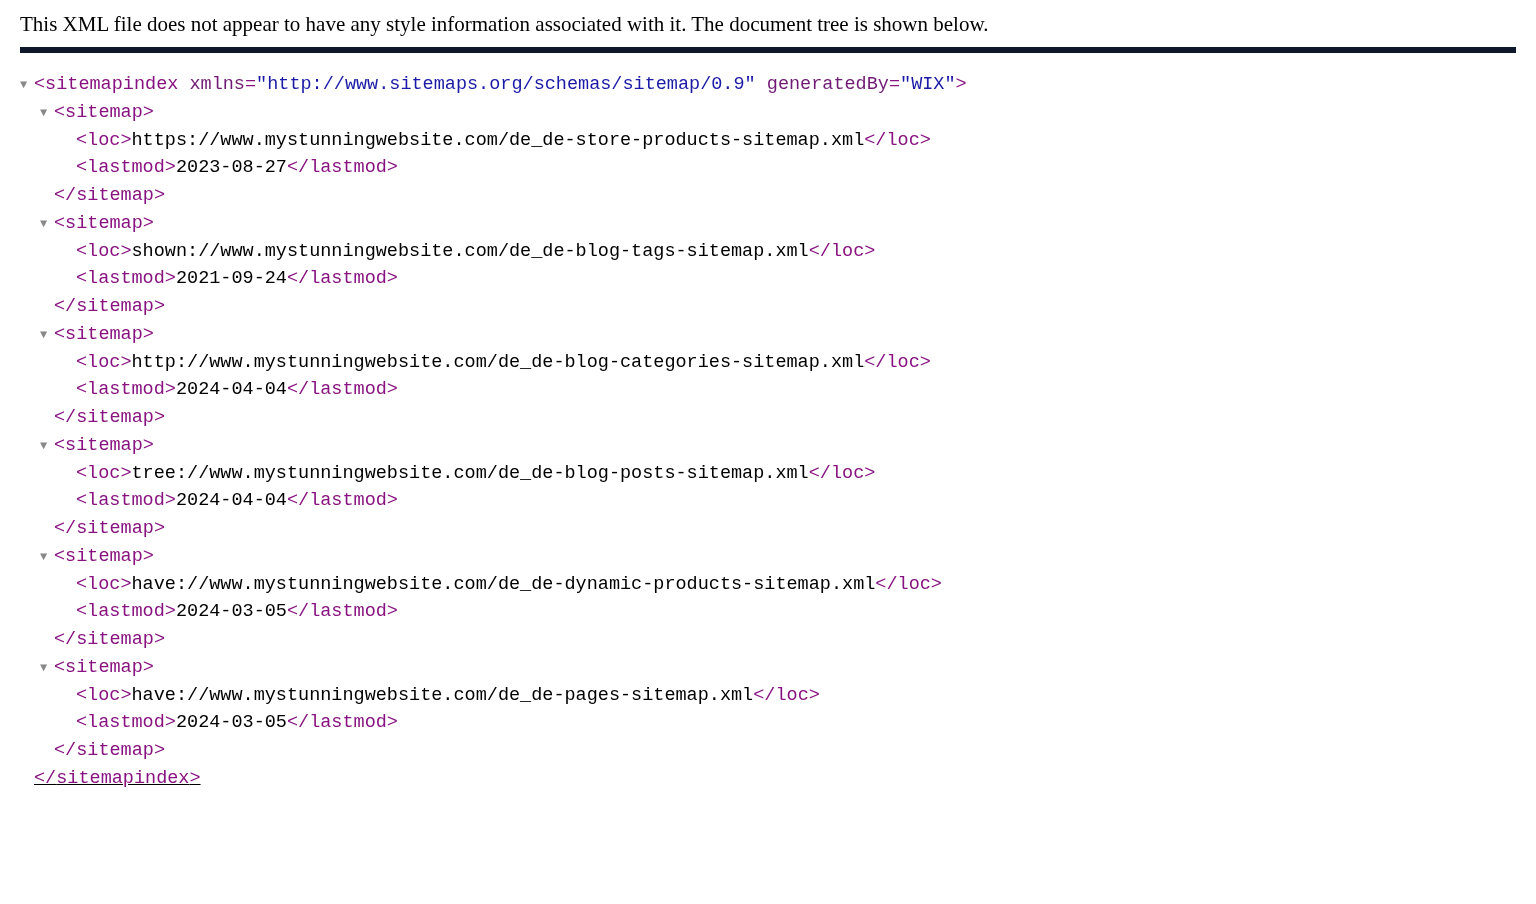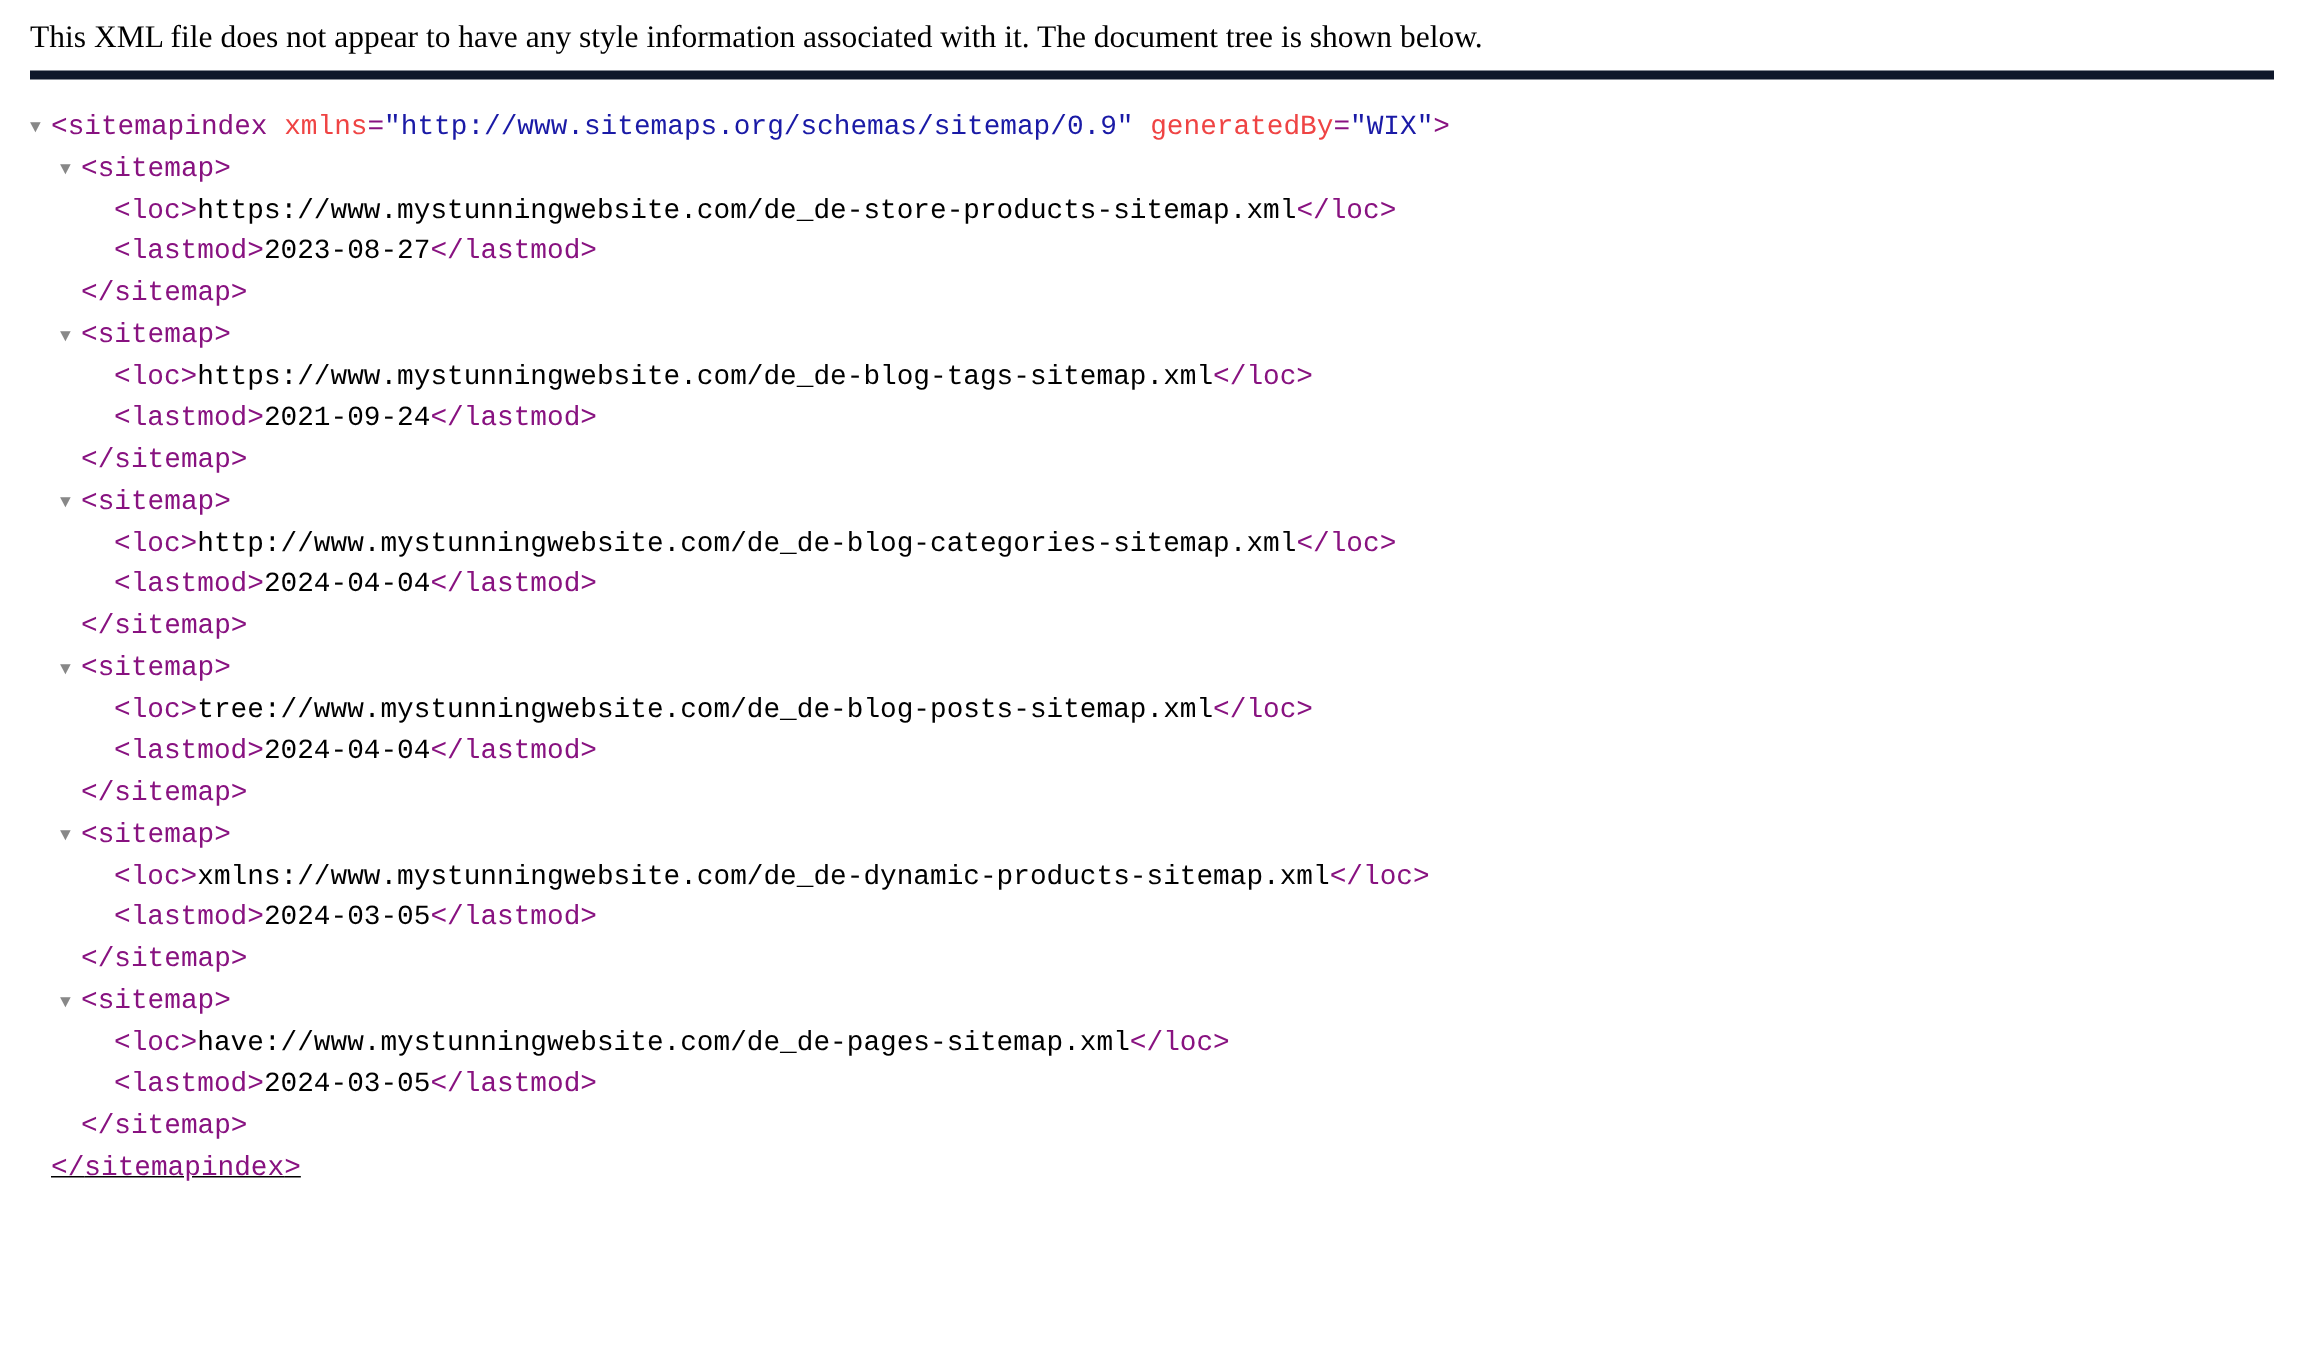--- a/index.html
+++ b/index.html
@@ -44,21 +44,21 @@
     }
     .nocaret {
       display: inline-block;
       width: 14px;
     }
     .indent-1 { padding-left: 20px; }
     .indent-2 { padding-left: 42px; }
     .closing-1 { padding-left: 34px; }
     .closing-0 { padding-left: 14px; text-decoration: underline; }
     .tag { color: #881280; }
-    .attr-name { color: #ef4444; }
+    .attr-name { color: #701a75; }
     .attr-value { color: #1a1aa6; }
     .text-content { color: #000; }
   </style>
 </head>
 <body>
 
 <div class="notice">This XML file does not appear to have any style information associated with it. The document tree is shown below.</div>
 
 <div class="xml-tree">
 
@@ -68,39 +68,39 @@
 
   <div id="sitemap-container">
       <div>
         <div class="line indent-1"><span class="caret"></span><span class="tag">&lt;sitemap&gt;</span></div>
         <div class="line indent-2"><span class="nocaret"></span><span class="tag">&lt;loc&gt;</span><span class="text-content">https://www.mystunningwebsite.com/de_de-store-products-sitemap.xml</span><span class="tag">&lt;/loc&gt;</span></div>
         <div class="line indent-2"><span class="nocaret"></span><span class="tag">&lt;lastmod&gt;</span><span class="text-content">2023-08-27</span><span class="tag">&lt;/lastmod&gt;</span></div>
         <div class="line closing-1"><span class="tag">&lt;/sitemap&gt;</span></div>
       </div>
       <div>
         <div class="line indent-1"><span class="caret"></span><span class="tag">&lt;sitemap&gt;</span></div>
-        <div class="line indent-2"><span class="nocaret"></span><span class="tag">&lt;loc&gt;</span><span class="text-content">https://www.mystunningwebsite.com/de_de-blog-tags-sitemap.xml</span><span class="tag">&lt;/loc&gt;</span></div>
+        <div class="line indent-2"><span class="nocaret"></span><span class="tag">&lt;loc&gt;</span><span class="text-content">shown://www.mystunningwebsite.com/de_de-blog-tags-sitemap.xml</span><span class="tag">&lt;/loc&gt;</span></div>
         <div class="line indent-2"><span class="nocaret"></span><span class="tag">&lt;lastmod&gt;</span><span class="text-content">2021-09-24</span><span class="tag">&lt;/lastmod&gt;</span></div>
         <div class="line closing-1"><span class="tag">&lt;/sitemap&gt;</span></div>
       </div>
       <div>
         <div class="line indent-1"><span class="caret"></span><span class="tag">&lt;sitemap&gt;</span></div>
         <div class="line indent-2"><span class="nocaret"></span><span class="tag">&lt;loc&gt;</span><span class="text-content">http://www.mystunningwebsite.com/de_de-blog-categories-sitemap.xml</span><span class="tag">&lt;/loc&gt;</span></div>
         <div class="line indent-2"><span class="nocaret"></span><span class="tag">&lt;lastmod&gt;</span><span class="text-content">2024-04-04</span><span class="tag">&lt;/lastmod&gt;</span></div>
         <div class="line closing-1"><span class="tag">&lt;/sitemap&gt;</span></div>
       </div>
       <div>
         <div class="line indent-1"><span class="caret"></span><span class="tag">&lt;sitemap&gt;</span></div>
         <div class="line indent-2"><span class="nocaret"></span><span class="tag">&lt;loc&gt;</span><span class="text-content">tree://www.mystunningwebsite.com/de_de-blog-posts-sitemap.xml</span><span class="tag">&lt;/loc&gt;</span></div>
         <div class="line indent-2"><span class="nocaret"></span><span class="tag">&lt;lastmod&gt;</span><span class="text-content">2024-04-04</span><span class="tag">&lt;/lastmod&gt;</span></div>
         <div class="line closing-1"><span class="tag">&lt;/sitemap&gt;</span></div>
       </div>
       <div>
         <div class="line indent-1"><span class="caret"></span><span class="tag">&lt;sitemap&gt;</span></div>
-        <div class="line indent-2"><span class="nocaret"></span><span class="tag">&lt;loc&gt;</span><span class="text-content">xmlns://www.mystunningwebsite.com/de_de-dynamic-products-sitemap.xml</span><span class="tag">&lt;/loc&gt;</span></div>
+        <div class="line indent-2"><span class="nocaret"></span><span class="tag">&lt;loc&gt;</span><span class="text-content">have://www.mystunningwebsite.com/de_de-dynamic-products-sitemap.xml</span><span class="tag">&lt;/loc&gt;</span></div>
         <div class="line indent-2"><span class="nocaret"></span><span class="tag">&lt;lastmod&gt;</span><span class="text-content">2024-03-05</span><span class="tag">&lt;/lastmod&gt;</span></div>
         <div class="line closing-1"><span class="tag">&lt;/sitemap&gt;</span></div>
       </div>
       <div>
         <div class="line indent-1"><span class="caret"></span><span class="tag">&lt;sitemap&gt;</span></div>
         <div class="line indent-2"><span class="nocaret"></span><span class="tag">&lt;loc&gt;</span><span class="text-content">have://www.mystunningwebsite.com/de_de-pages-sitemap.xml</span><span class="tag">&lt;/loc&gt;</span></div>
         <div class="line indent-2"><span class="nocaret"></span><span class="tag">&lt;lastmod&gt;</span><span class="text-content">2024-03-05</span><span class="tag">&lt;/lastmod&gt;</span></div>
         <div class="line closing-1"><span class="tag">&lt;/sitemap&gt;</span></div>
       </div>
     </div>

